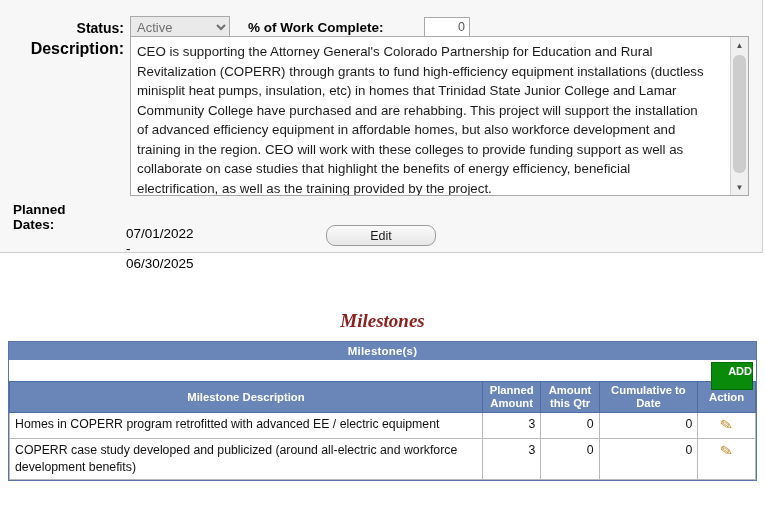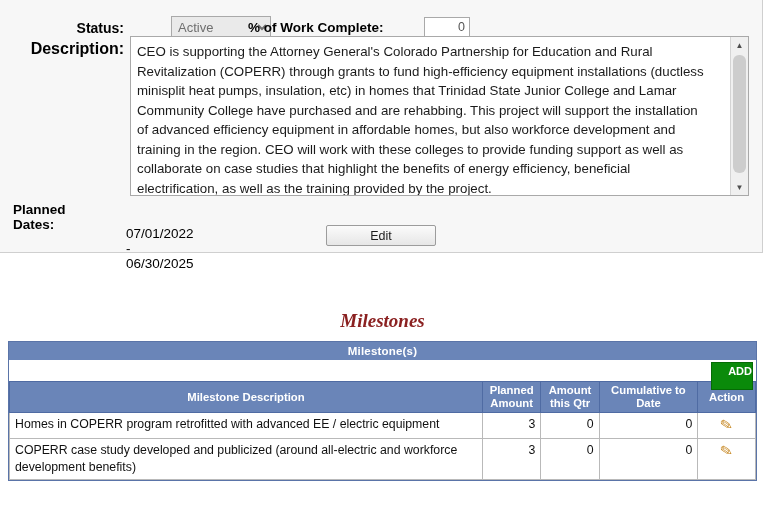--- a/index.html
+++ b/index.html
@@ -53,21 +53,20 @@
     top: 8px;
     width: 100px;
     height: 22px;
     font-family: "Liberation Sans", sans-serif;
     font-size: 13px;
     color: #6f6f6f;
     background: #eaeaea;
     border: 1px solid #a9a9a9;
     box-sizing: border-box;
     padding: 1px 2px;
-    margin-left: 41px;
   }
   .label-pct {
     position: absolute;
     left: 248px;
     top: 12px;
     font-weight: bold;
     font-size: 13.5px;
     color: #000;
   }
   .pct-input {
@@ -177,21 +176,21 @@
   }
 
   .edit-button {
     position: absolute;
     left: 326px;
     top: 225px;
     width: 110px;
     height: 21px;
     background: linear-gradient(#fbfbfb, #e6e6e6);
     border: 1px solid #9c9c9c;
-    border-radius: 2px;
+    border-radius: 9px;
     font-family: "Liberation Sans", sans-serif;
     font-size: 12.5px;
     color: #1b1b1b;
     cursor: pointer;
     padding: 0;
   }
 
   
   .milestones-title {
     position: absolute;

